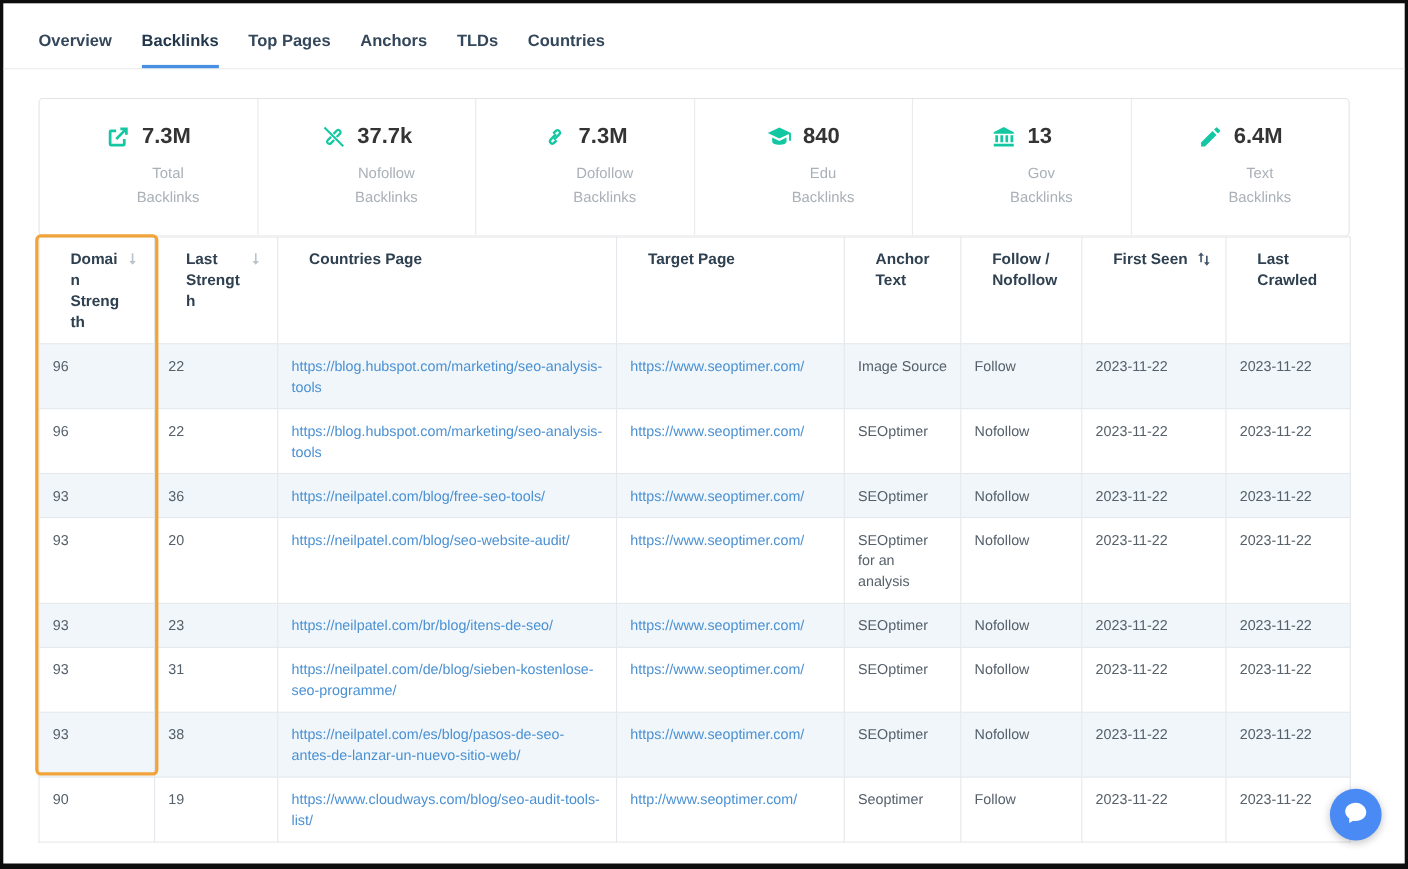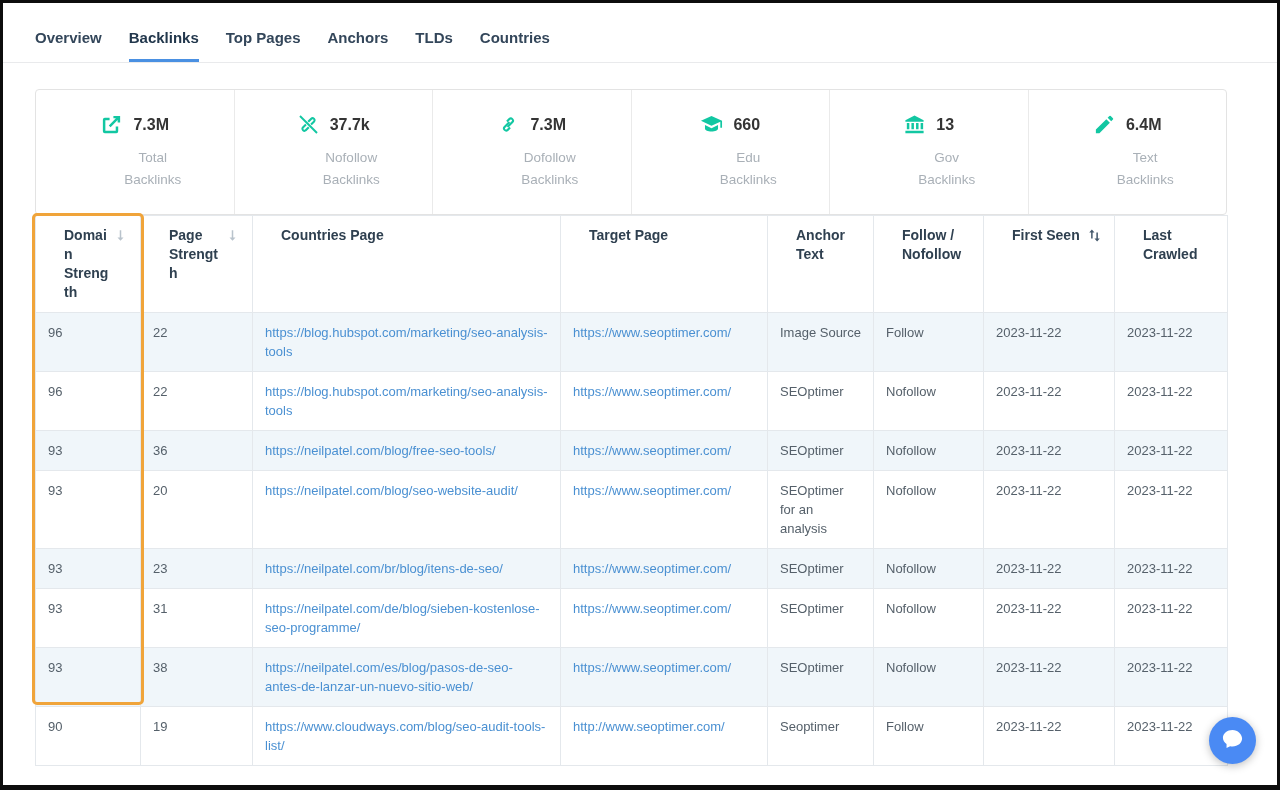--- a/index.html
+++ b/index.html
@@ -29,21 +29,21 @@
   
   .stats {
     margin:26px 0 0 32px; width:1192px; height:126px;
     border:1px solid #e3e3e3; border-radius:4px;
     display:flex; background:#fff;
   }
   .stat { flex:1; display:flex; flex-direction:column; align-items:center; justify-content:center; border-right:1px solid #eaeaea; }
   .stat:last-child { border-right:none; }
   .stat-top { display:flex; align-items:center; gap:10px; margin-bottom:11px; }
   .stat-icon svg { width:23px; height:23px; fill:#12c7a2; display:block; }
-  .stat-value { font-size:16px; font-weight:700; color:#343434; }
+  .stat-value { font-size:20px; font-weight:700; color:#343434; }
   .stat-label { color:#a9b0b7; font-size:13.5px; text-align:center; line-height:22px;margin-left:36px; }
 
   
   .controls {
     display:flex; align-items:center;
     margin:23px 0 17px 32px; width:1192px;
     font-size:13.5px; color:#4f5a64;
   }
   .controls .left { display:flex; align-items:center; gap:9px; }
   .controls .right { margin-left:auto; display:flex; align-items:center; gap:9px; }
@@ -145,21 +145,21 @@
         <div class="stat-label">Dofollow<br>Backlinks</div>
       </div>
       <div class="stat">
         <div class="stat-top">
           <span class="stat-icon">
             <svg viewBox="0 0 24 24">
               <path d="M12 3 1 8.2l11 5.2 9.2-4.3v6.4H23V8.2L12 3z"></path>
               <path d="M5.2 12.6v3.6c0 1.8 3 3.2 6.8 3.2s6.8-1.4 6.8-3.2v-3.6L12 15.8l-6.8-3.2z"></path>
             </svg>
           </span>
-          <span class="stat-value">660</span>
+          <span class="stat-value">840</span>
         </div>
         <div class="stat-label">Edu<br>Backlinks</div>
       </div>
       <div class="stat">
         <div class="stat-top">
           <span class="stat-icon">
             <svg viewBox="0 0 24 24">
               <path d="M12 2.5 2.5 7.5V9h19V7.5L12 2.5z"></path>
               <path d="M4 10.5h2.6V17H4zM8.8 10.5h2.6V17H8.8zM13.6 10.5h2.6V17h-2.6zM18.4 10.5H21V17h-2.6zM2.5 18.5h19V21h-19z"></path>
             </svg>
@@ -201,21 +201,21 @@
                 <span>Domain Strength</span>
                 <span class="sort-icon sort-down">
                   <svg viewBox="0 0 20 20">
                     <path d="M9 3h2v9.5h3L10 17l-4-4.5h3z"></path>
                   </svg>
                 </span>
               </div>
             </th>
             <th>
               <div class="th-flex">
-                <span>Page Strength</span>
+                <span>Last Strength</span>
                 <span class="sort-icon sort-down">
                   <svg viewBox="0 0 20 20">
                     <path d="M9 3h2v9.5h3L10 17l-4-4.5h3z"></path>
                   </svg>
                 </span>
               </div>
             </th>
             <th>
               <div class="th-flex">
                 <span>Countries Page</span>

